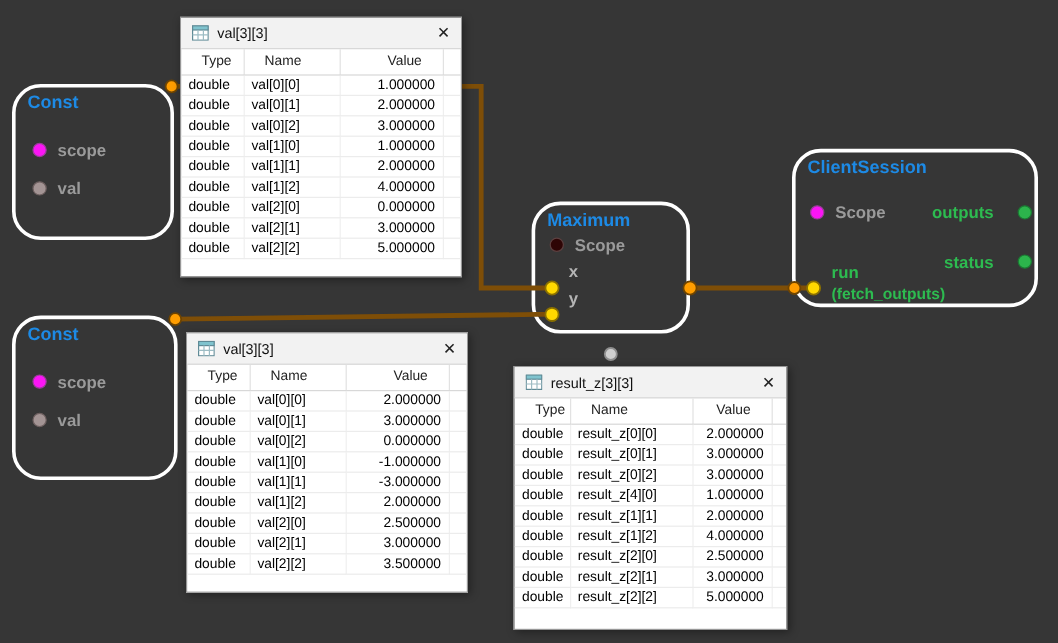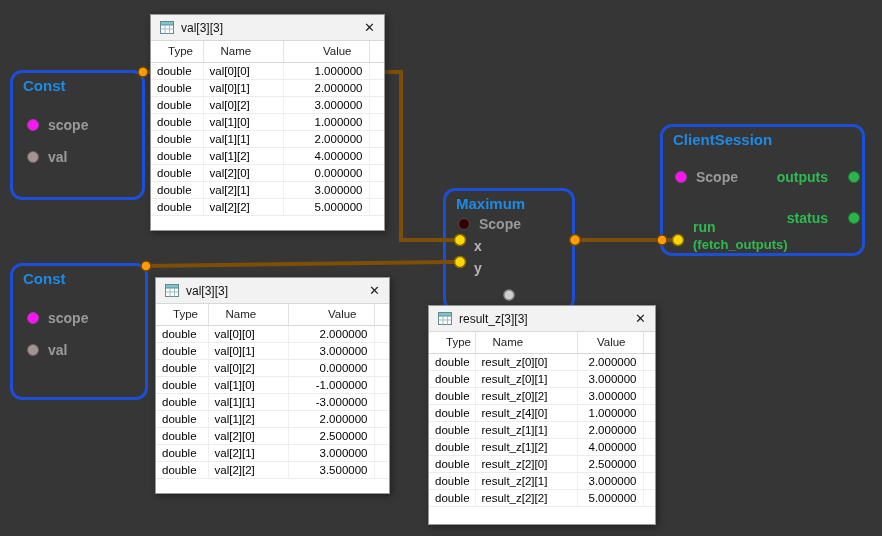--- a/index.html
+++ b/index.html
@@ -7,22 +7,22 @@
   body {
     position:relative;
     background:#363636;
     font-family:"Liberation Sans", sans-serif;
     overflow:hidden;
   }
 
   
   .node {
     position:absolute;
-    border:3px solid #1d4ed8;
-    border-radius:12px;
+    border:3px solid #ffffff;
+    border-radius:24px;
     z-index:1;
     background:transparent;
   }
   .node-title {
     position:absolute; left:10px; top:4px;
     font-size:15px; font-weight:bold; color:#1d8ae5;
     white-space:nowrap;
   }
   .port { position:absolute; display:flex; align-items:center; gap:9px; }
   .dot { width:12px; height:12px; border-radius:50%; flex:none; }
@@ -91,21 +91,21 @@
   <div class="port" style="left:14px; top:44px">
     <span class="dot magenta"></span>
     <span class="port-label">scope</span>
   </div>
   <div class="port" style="left:14px; top:76px">
     <span class="dot gray"></span>
     <span class="port-label">val</span>
   </div>
 </div>
 
-<div class="node" style="left:443px; top:188px; width:132px; height:123px">
+<div class="node" style="left:443px; top:168px; width:132px; height:110px">
   <div class="node-title">Maximum</div>
   <div class="port" style="left:12px; top:25px">
     <span class="dot darkred"></span>
     <span class="port-label">Scope</span>
   </div>
   <div class="port" style="left:28px; top:47px">
     <span class="port-label xy">x</span>
   </div>
   <div class="port" style="left:28px; top:69px">
     <span class="port-label xy">y</span>

